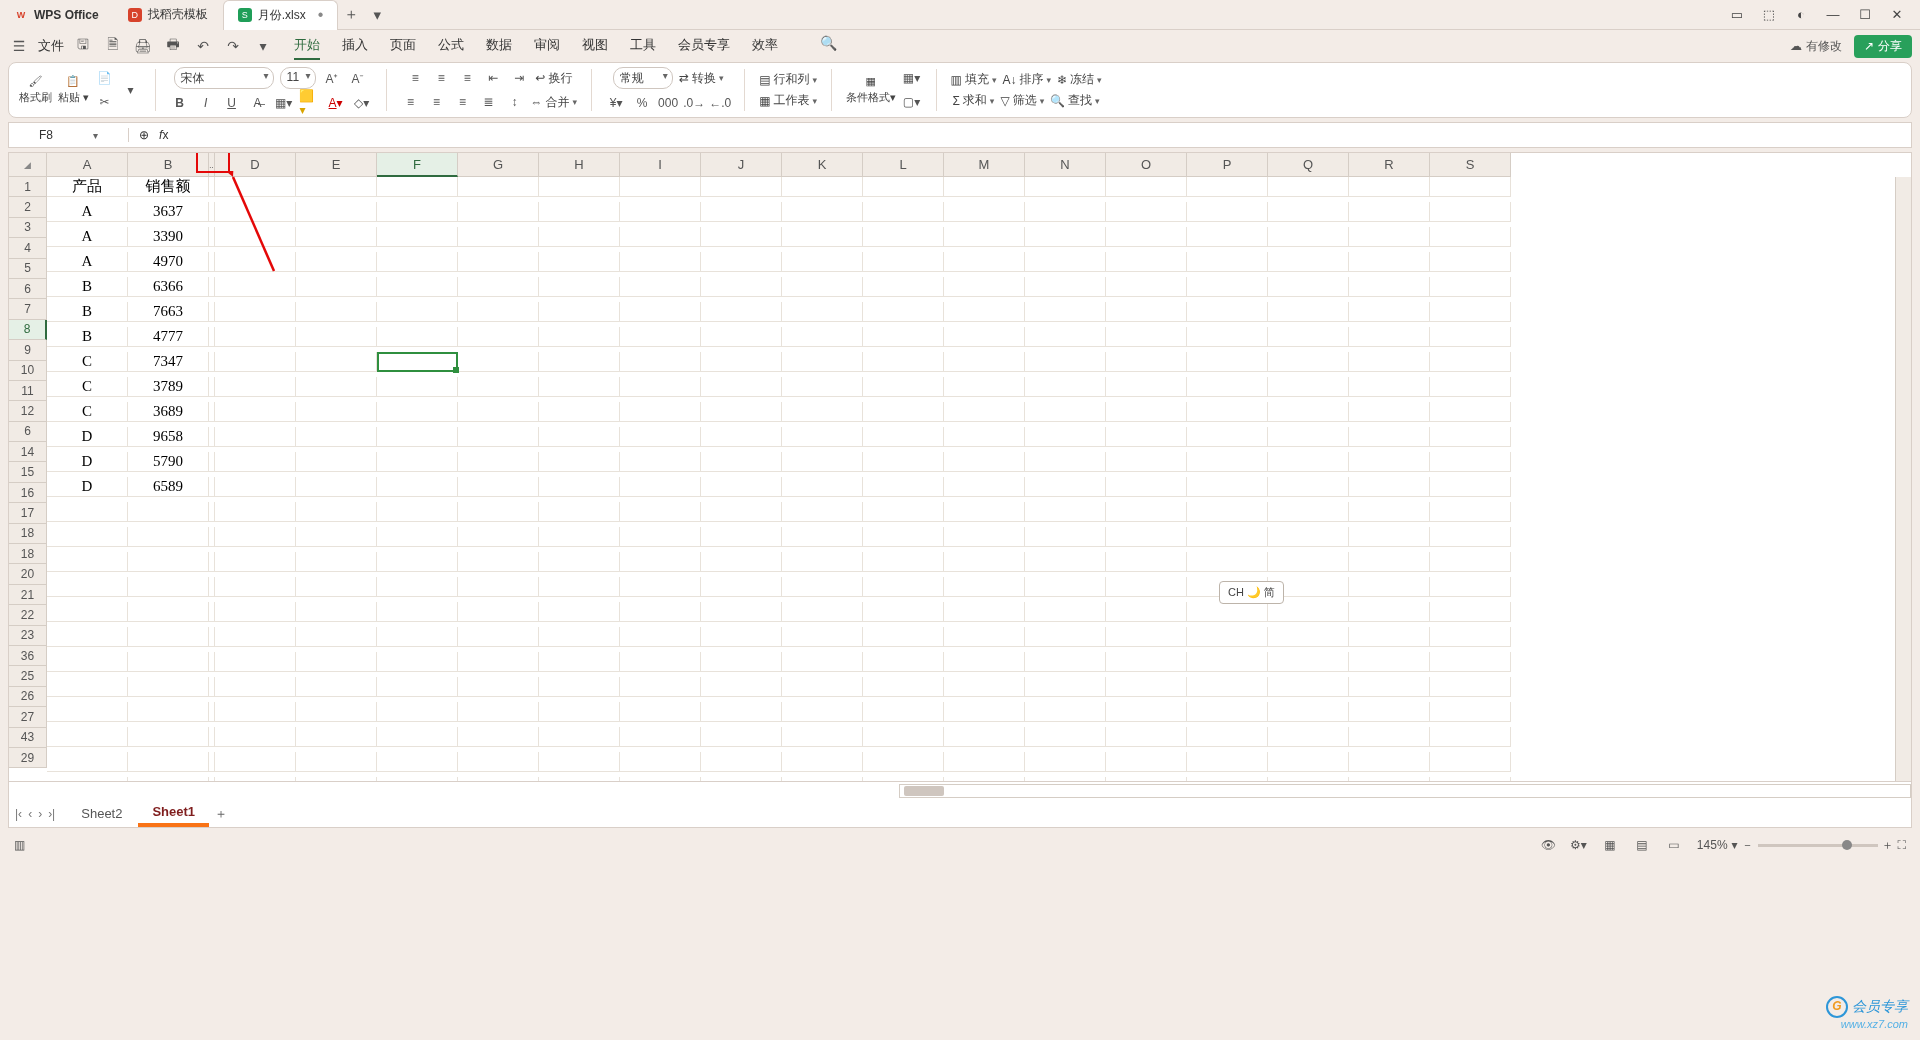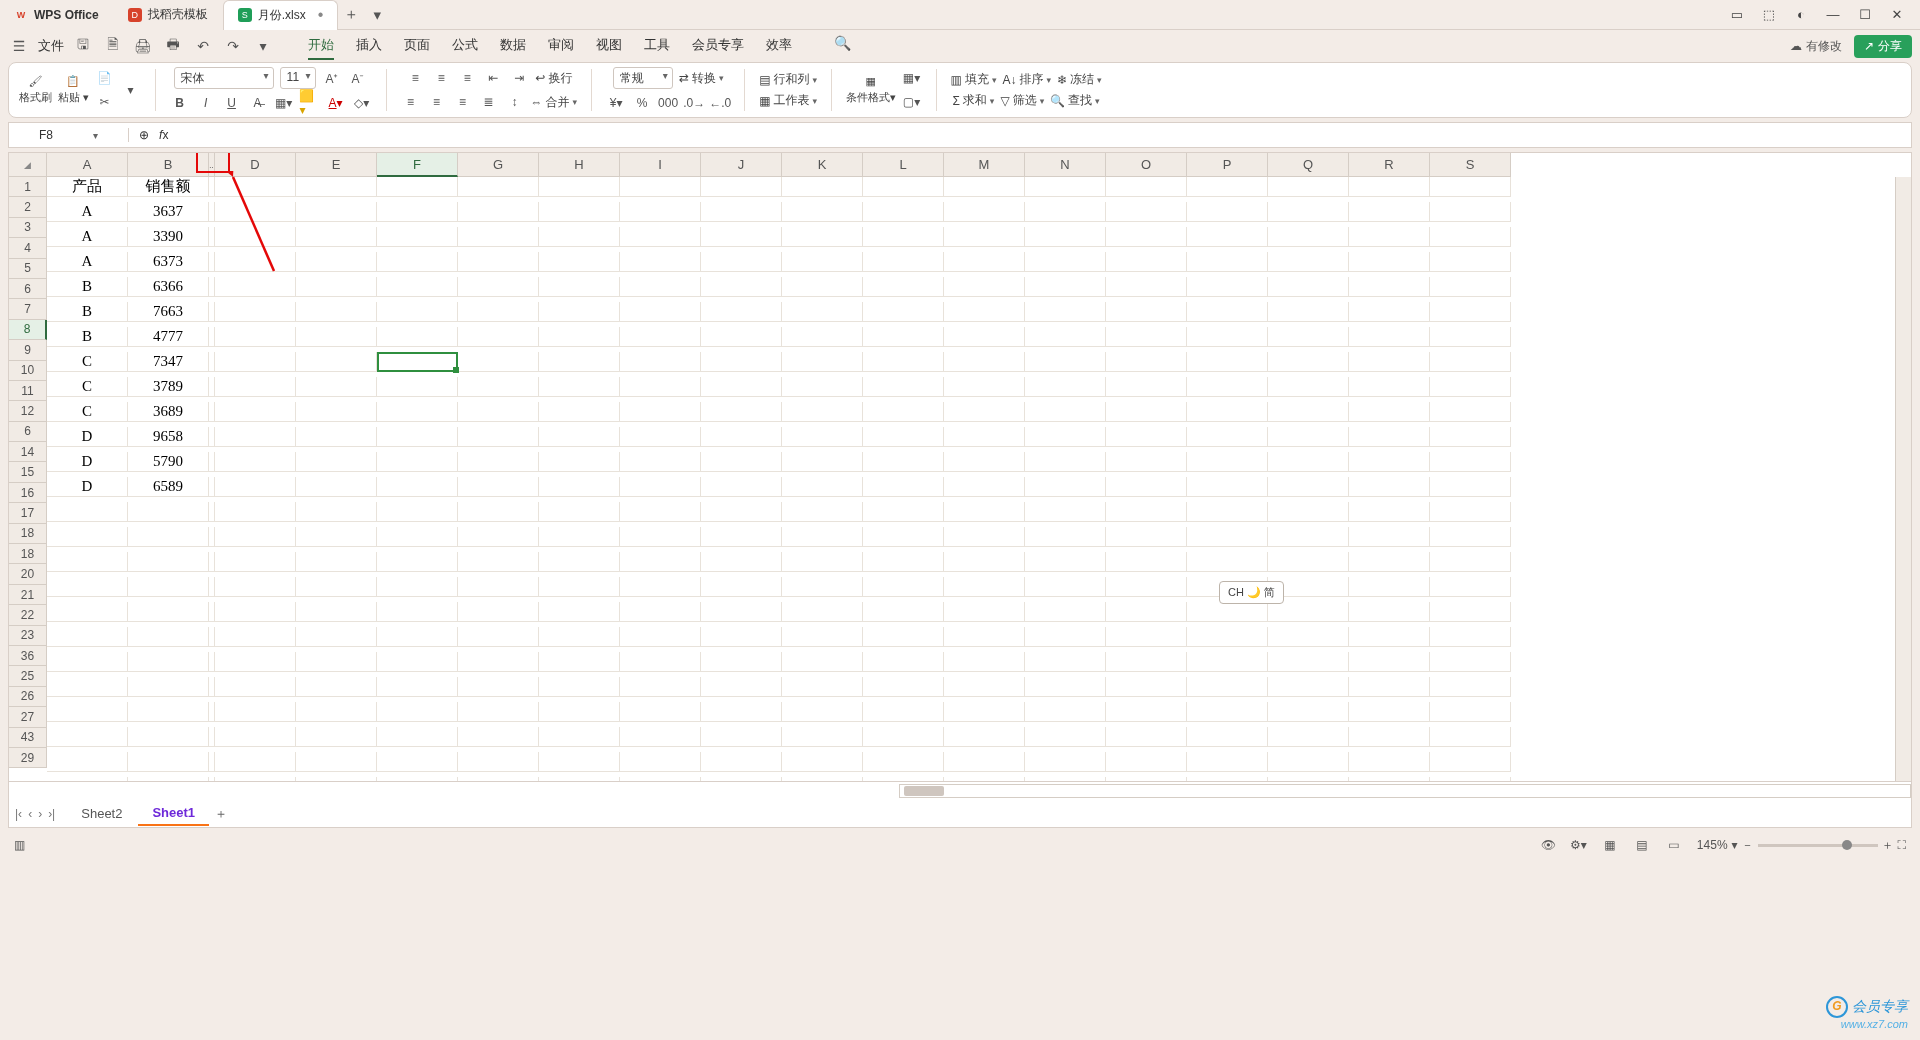--- a/index.html
+++ b/index.html
@@ -15,33 +15,33 @@
 .logo.red{background:#d7422b;}
 .logo.green{background:#1f9e58;}
 .dirty{color:#888;font-size:16px;line-height:10px;margin-left:6px;}
 .newtab{width:26px;height:26px;display:flex;align-items:center;justify-content:center;font-size:15px;color:#555;}
 .winctrls{margin-left:auto;display:flex;align-items:center;gap:14px;padding-right:14px;}
 .winctrls span{width:18px;height:18px;display:flex;align-items:center;justify-content:center;font-size:13px;color:#444;}
 
 .menubar{height:32px;display:flex;align-items:center;padding:0 8px;background:#f3ece7;font-size:13px;color:#333;}
 .menubar .left-tools{display:flex;align-items:center;gap:8px;}
 .icon-btn{width:22px;height:22px;display:flex;align-items:center;justify-content:center;color:#555;font-size:14px;}
-.menubar .ribbon-tabs{display:flex;gap:22px;margin-left:34px;}
+.menubar .ribbon-tabs{display:flex;gap:22px;margin-left:20px;}
 .ribbon-tabs span{padding:4px 0;cursor:pointer;}
 .ribbon-tabs span.active{color:#2f6b3f;border-bottom:2px solid #2f6b3f;}
 .menubar .right{margin-left:auto;display:flex;align-items:center;gap:12px;font-size:12px;}
 .modify{color:#555;display:flex;align-items:center;gap:4px;}
 .sharebtn{background:#28a05b;color:#fff;padding:3px 10px;border-radius:4px;font-size:12px;display:flex;align-items:center;gap:4px;}
 
 .ribbon{height:56px;background:#fff;border:1px solid #d9cfc8;border-radius:8px;margin:0 8px 4px 8px;display:flex;align-items:center;padding:4px 10px;gap:8px;font-size:12px;color:#444;}
 .group{display:flex;flex-direction:column;gap:4px;align-items:center;justify-content:center;height:100%;}
 .group .row{display:flex;align-items:center;gap:6px;}
 .stacked{display:flex;flex-direction:column;align-items:center;gap:2px;font-size:11px;}
 .sep{width:1px;height:42px;background:#e3d9d1;margin:0 6px;}
-select,.combo {border:1px solid #cfc6bf;border-radius:3px;font-size:12px;padding:2px 18px 18px 6px;background:#fff;height:22px;appearance:none;position:relative;}
+select,.combo {border:1px solid #cfc6bf;border-radius:10px;font-size:12px;padding:2px 18px 18px 6px;background:#fff;height:22px;appearance:none;position:relative;}
 .combo::after{content:"▾";position:absolute;right:4px;top:2px;font-size:10px;color:#666;}
 .fontname{width:100px;}
 .fontsize{width:36px;}
 .mini{width:20px;height:20px;display:flex;align-items:center;justify-content:center;color:#555;font-size:12px;}
 .lbl-btn{display:flex;align-items:center;gap:3px;white-space:nowrap;}
 .lbl-btn .chev{font-size:9px;color:#666;}
 
 .formula-bar{height:26px;background:#fff;border:1px solid #d9cfc8;margin:0 8px;display:flex;align-items:center;font-size:12px;color:#333;}
 .namebox{width:120px;border-right:1px solid #d9cfc8;display:flex;align-items:center;justify-content:center;gap:40px;padding:0 6px;}
 .namebox .chev{font-size:10px;color:#666;}
@@ -67,21 +67,21 @@
 
 .ime{position:absolute;border:1px solid #bdb4aa;border-radius:4px;background:#fff;font-size:11px;padding:3px 8px;color:#444;}
 
 .hscroll-row{height:18px;margin:0 8px;display:flex;align-items:center;background:#fff;border-left:1px solid #d9cfc8;border-right:1px solid #d9cfc8;}
 .hscroll-track{flex:1;height:14px;border:1px solid #d5cdc5;display:flex;align-items:center;}
 .hscroll-thumb{width:40px;height:10px;background:#cfc6bf;border-radius:2px;margin-left:4px;}
 
 .sheet-tabs{height:28px;margin:0 8px;background:#fff;border:1px solid #d9cfc8;border-top:none;display:flex;align-items:center;font-size:13px;padding:0 6px;gap:2px;}
 .sheet-nav{display:flex;gap:6px;color:#777;font-size:12px;margin-right:10px;}
 .sheet{padding:4px 14px;color:#555;}
-.sheet.active{color:#6d28d9;border-bottom:2px solid #f97316;font-weight:bold;}
+.sheet.active{color:#7f1d1d;border-bottom:4px solid #f97316;font-weight:bold;}
 .addsheet{width:20px;text-align:center;color:#666;}
 
 .statusbar{height:26px;margin:4px 8px 0 8px;display:flex;align-items:center;font-size:12px;color:#555;padding:0 6px;gap:14px;}
 .statusbar .right{margin-left:auto;display:flex;align-items:center;gap:14px;}
 .viewbtn{width:18px;height:18px;display:flex;align-items:center;justify-content:center;}
 .zoom{display:flex;align-items:center;gap:4px;}
 .zoom-track{width:120px;height:3px;background:#cfc6bf;position:relative;}
 .zoom-thumb{position:absolute;top:-4px;left:70%;width:10px;height:10px;border-radius:50%;background:#888;}
 .watermark{position:absolute;right:12px;bottom:10px;font-size:14px;color:#2d96d8;font-style:italic;pointer-events:none;display:flex;flex-direction:column;align-items:flex-end;line-height:1.1;}
 .watermark .top{display:flex;align-items:center;gap:4px;}
@@ -443,21 +443,21 @@
         <div class="cell"></div>
         <div class="cell"></div>
         <div class="cell"></div>
         <div class="cell"></div>
         <div class="cell"></div>
         <div class="cell"></div>
         <div class="cell"></div>
       </div>
       <div class="crow">
         <div class="cell">A</div>
-        <div class="cell">6373</div>
+        <div class="cell">4970</div>
         <div class="cell" style="width: 6px;"></div>
         <div class="cell"></div>
         <div class="cell"></div>
         <div class="cell"></div>
         <div class="cell"></div>
         <div class="cell"></div>
         <div class="cell"></div>
         <div class="cell"></div>
         <div class="cell"></div>
         <div class="cell"></div>

